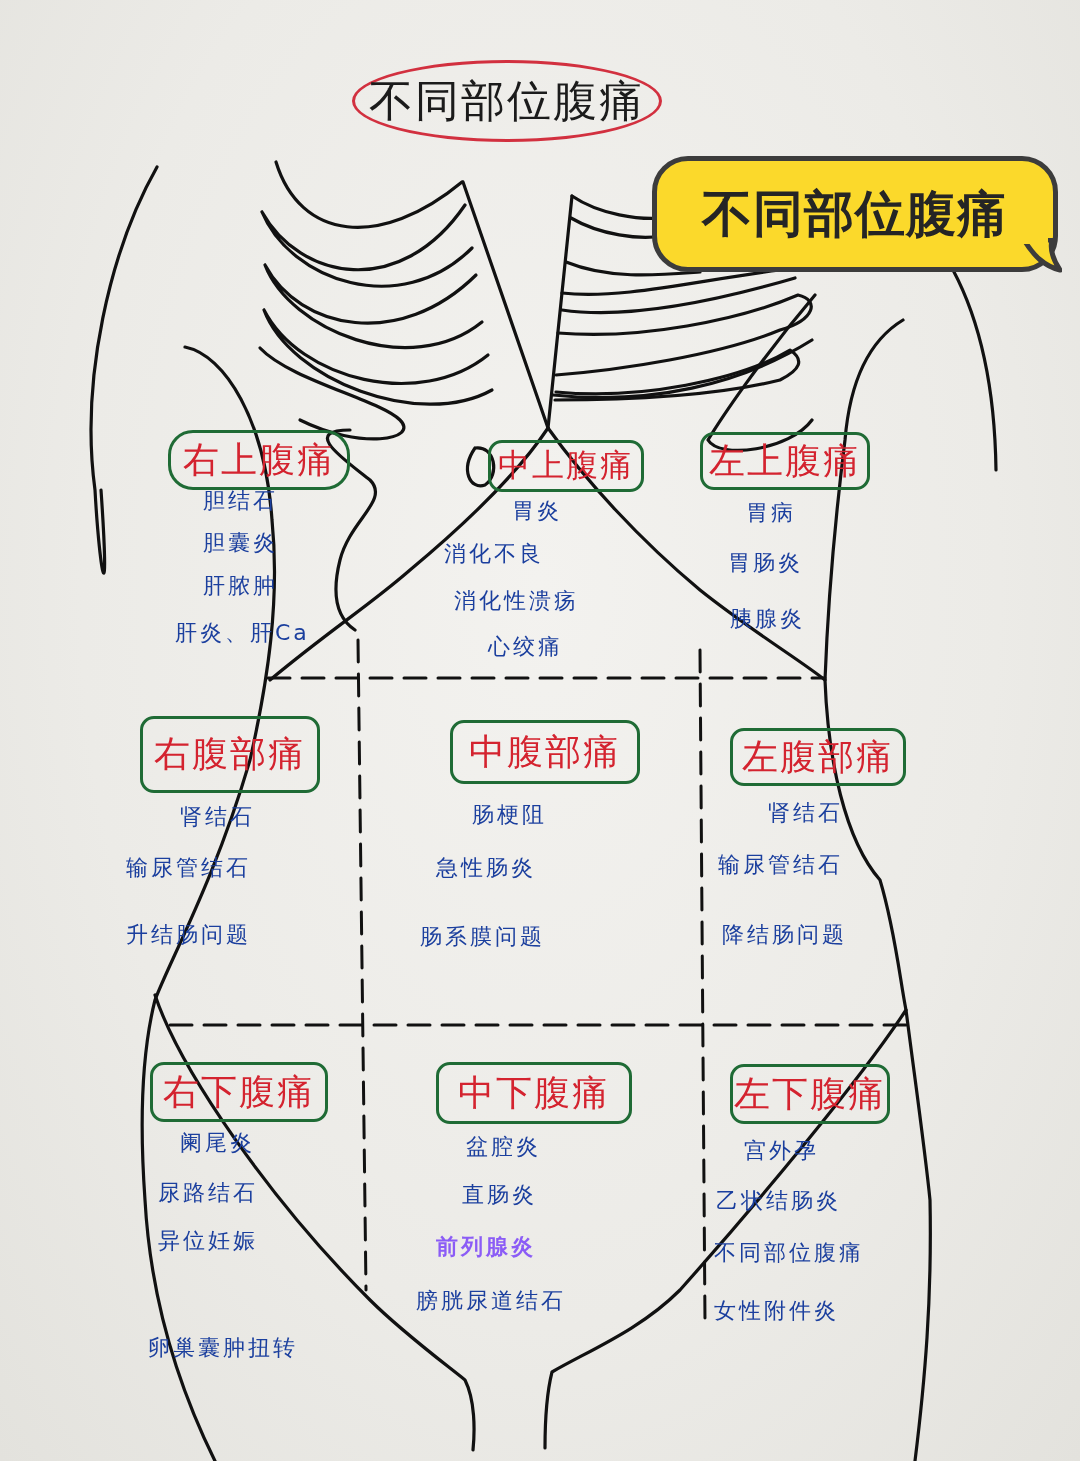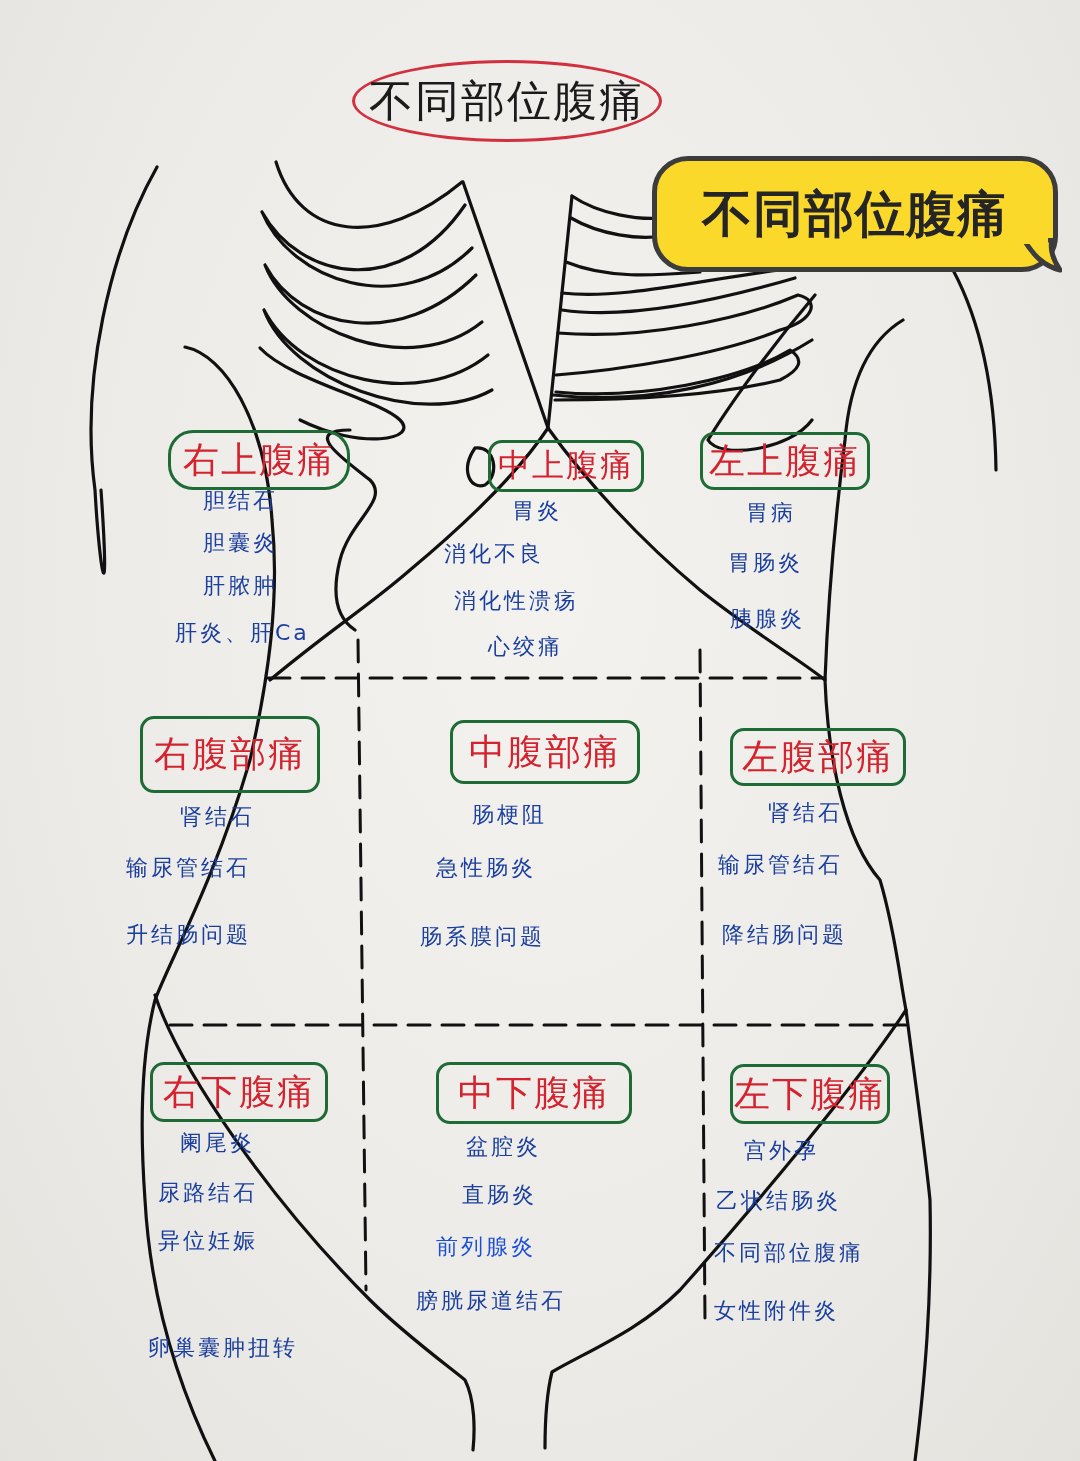--- a/index.html
+++ b/index.html
@@ -42,21 +42,21 @@
       display: flex; align-items: center; justify-content: center;
       color: #d4232f; font-size: 36px; letter-spacing: 2px;
       font-family: "DejaVu Sans", sans-serif;
       background: transparent;
     }
     .cond {
       position: absolute; color: #1b3f9e; font-size: 22px; letter-spacing: 3px;
       white-space: nowrap; font-family: "DejaVu Sans", sans-serif;
       line-height: 1;
     }
-    .cond.black { color: #1d4ed8; }
+    .cond.black { color: #8b5cf6; font-weight: bold; }
   </style>
 </head>
 <body>
 
 <div class="paper"></div>
 
 <svg class="lines" viewBox="0 0 1080 1461" fill="none" stroke="#111" stroke-width="3.2" stroke-linecap="round" stroke-linejoin="round">
 
   <path d="M157 167 C 110 250, 80 380, 95 490 C 100 580, 110 620, 101 490"></path>
   <path d="M157 167 C 115 250, 85 370, 88 470 C 90 540, 95 570, 101 490" stroke="none"></path>

